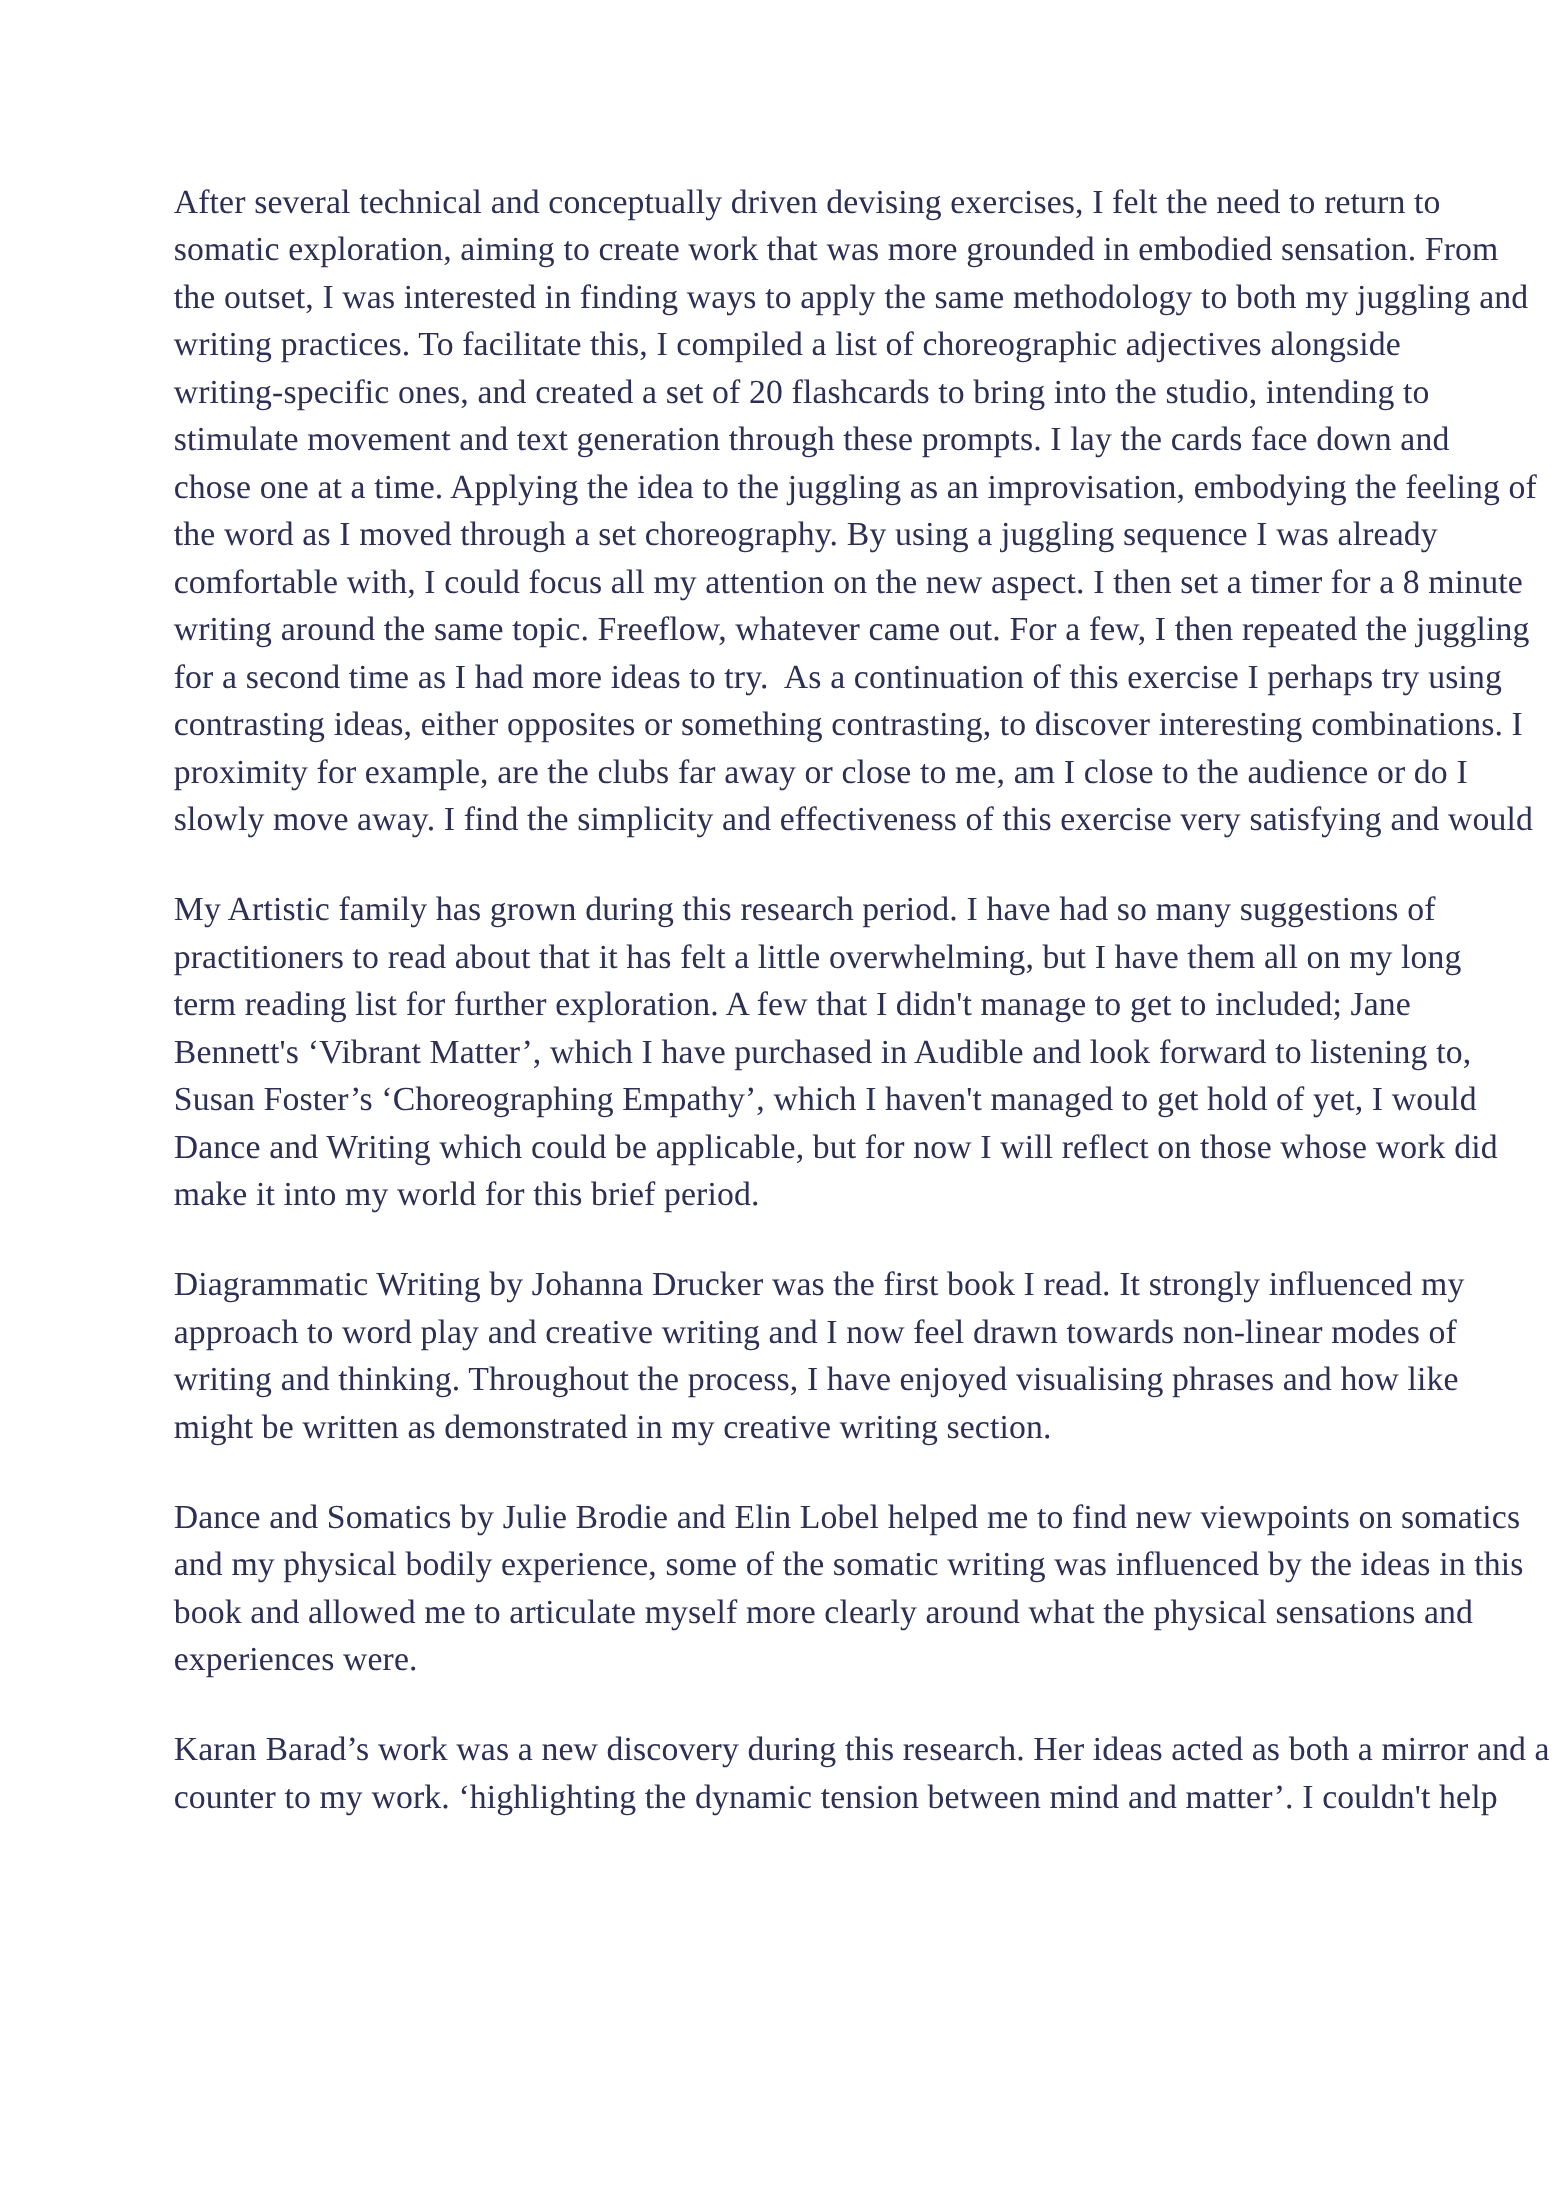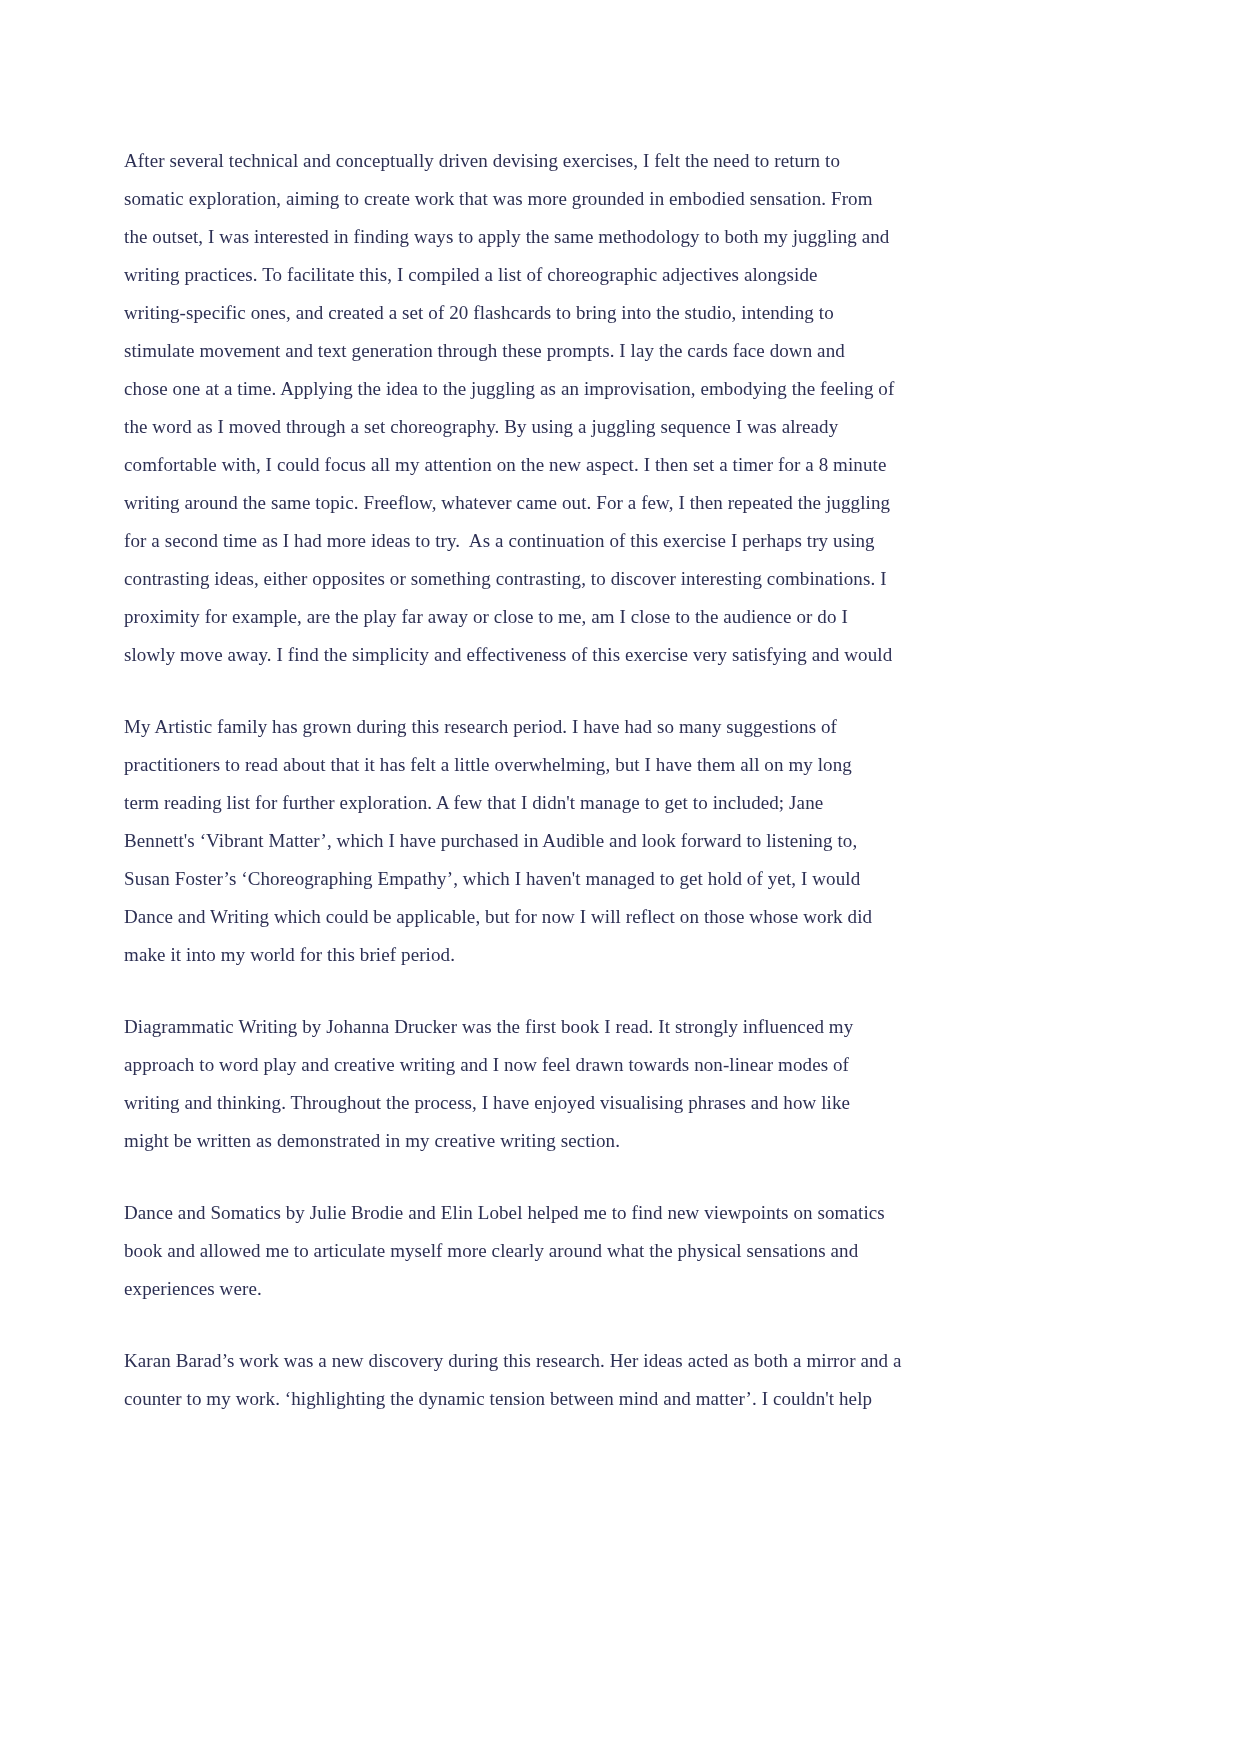--- a/index.html
+++ b/index.html
@@ -10,25 +10,25 @@
   .page {
     position: relative;
     width: 1242px;
     height: 1754px;
     background: #ffffff;
     overflow: hidden;
     font-family: "Liberation Serif", "DejaVu Serif", serif;
   }
   .text-column {
     position: absolute;
-    left: 124px;
+    left: 139px;
     top: 142px;
     width: 985px;
     color: #2d3054;
-    font-size: 19px;
+    font-size: 27px;
     line-height: 38px;
     letter-spacing: 0.1px;
   }
   .paragraph {
     margin: 0 0 34px 0;
   }
   .text-line {
     white-space: pre;
   }
 </style>
@@ -43,40 +43,41 @@
         <div class="text-line">the outset, I was interested in finding ways to apply the same methodology to both my juggling and</div>
         <div class="text-line">writing practices. To facilitate this, I compiled a list of choreographic adjectives alongside</div>
         <div class="text-line">writing-specific ones, and created a set of 20 flashcards to bring into the studio, intending to</div>
         <div class="text-line">stimulate movement and text generation through these prompts. I lay the cards face down and</div>
         <div class="text-line">chose one at a time. Applying the idea to the juggling as an improvisation, embodying the feeling of</div>
         <div class="text-line">the word as I moved through a set choreography. By using a juggling sequence I was already</div>
         <div class="text-line">comfortable with, I could focus all my attention on the new aspect. I then set a timer for a 8 minute</div>
         <div class="text-line">writing around the same topic. Freeflow, whatever came out. For a few, I then repeated the juggling</div>
         <div class="text-line">for a second time as I had more ideas to try.  As a continuation of this exercise I perhaps try using</div>
         <div class="text-line">contrasting ideas, either opposites or something contrasting, to discover interesting combinations. I</div>
-        <div class="text-line">proximity for example, are the play far away or close to me, am I close to the audience or do I</div>
+        <div class="text-line">proximity for example, are the clubs far away or close to me, am I close to the audience or do I</div>
         <div class="text-line">slowly move away. I find the simplicity and effectiveness of this exercise very satisfying and would</div>
       </div>
       <div class="paragraph">
         <div class="text-line">My Artistic family has grown during this research period. I have had so many suggestions of</div>
         <div class="text-line">practitioners to read about that it has felt a little overwhelming, but I have them all on my long</div>
         <div class="text-line">term reading list for further exploration. A few that I didn't manage to get to included; Jane</div>
         <div class="text-line">Bennett's ‘Vibrant Matter’, which I have purchased in Audible and look forward to listening to,</div>
         <div class="text-line">Susan Foster’s ‘Choreographing Empathy’, which I haven't managed to get hold of yet, I would</div>
         <div class="text-line">Dance and Writing which could be applicable, but for now I will reflect on those whose work did</div>
         <div class="text-line">make it into my world for this brief period.</div>
       </div>
       <div class="paragraph">
         <div class="text-line">Diagrammatic Writing by Johanna Drucker was the first book I read. It strongly influenced my</div>
         <div class="text-line">approach to word play and creative writing and I now feel drawn towards non-linear modes of</div>
         <div class="text-line">writing and thinking. Throughout the process, I have enjoyed visualising phrases and how like</div>
         <div class="text-line">might be written as demonstrated in my creative writing section.</div>
       </div>
       <div class="paragraph">
         <div class="text-line">Dance and Somatics by Julie Brodie and Elin Lobel helped me to find new viewpoints on somatics</div>
+        <div class="text-line">and my physical bodily experience, some of the somatic writing was influenced by the ideas in this</div>
         <div class="text-line">book and allowed me to articulate myself more clearly around what the physical sensations and</div>
         <div class="text-line">experiences were.</div>
       </div>
       <div class="paragraph">
         <div class="text-line">Karan Barad’s work was a new discovery during this research. Her ideas acted as both a mirror and a</div>
         <div class="text-line">counter to my work. ‘highlighting the dynamic tension between mind and matter’. I couldn't help</div>
       </div>
     </div>
 </div>
 

